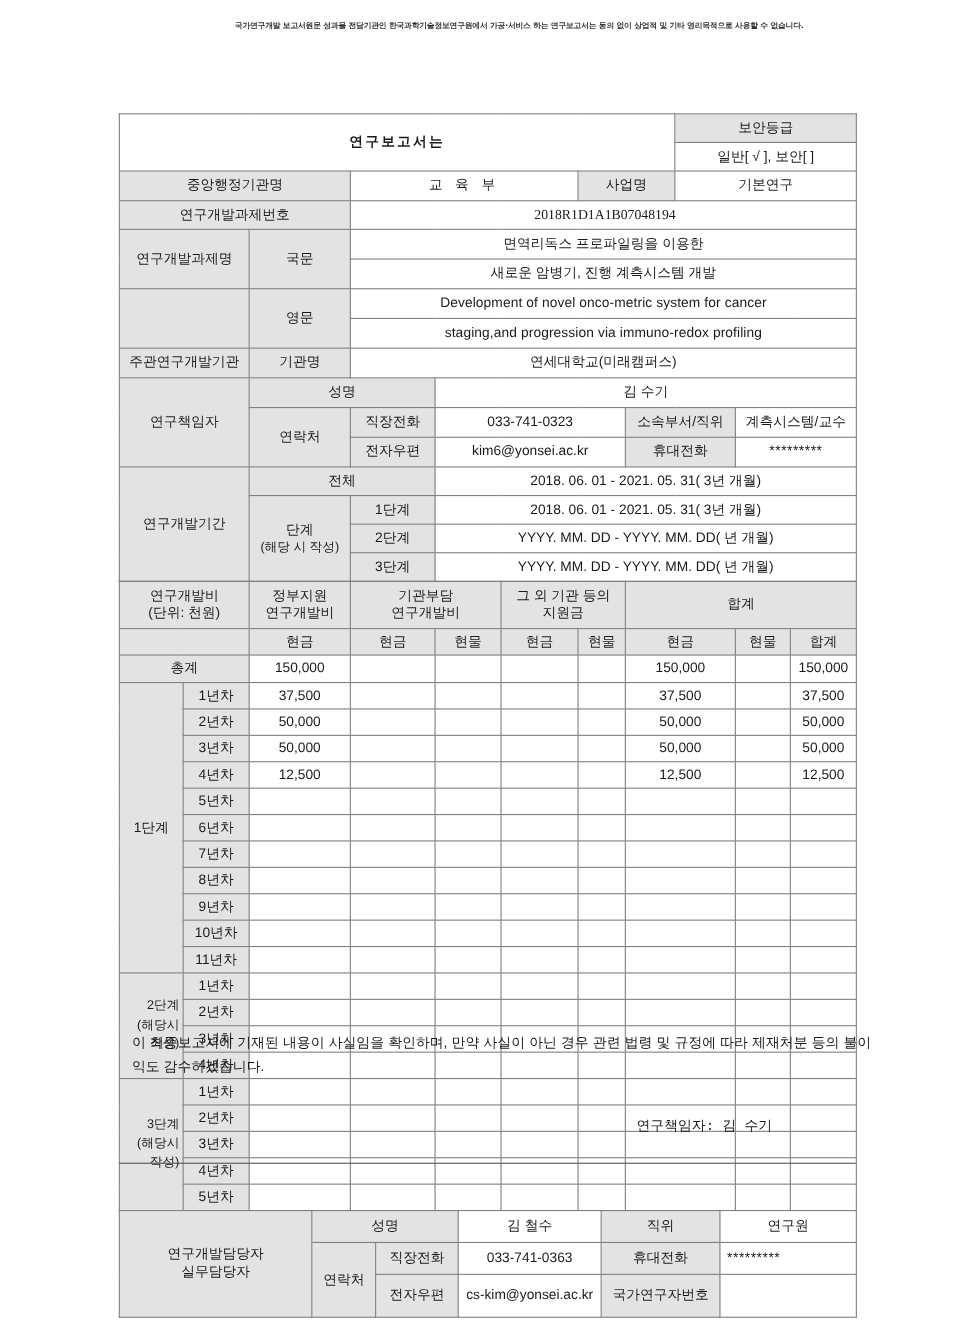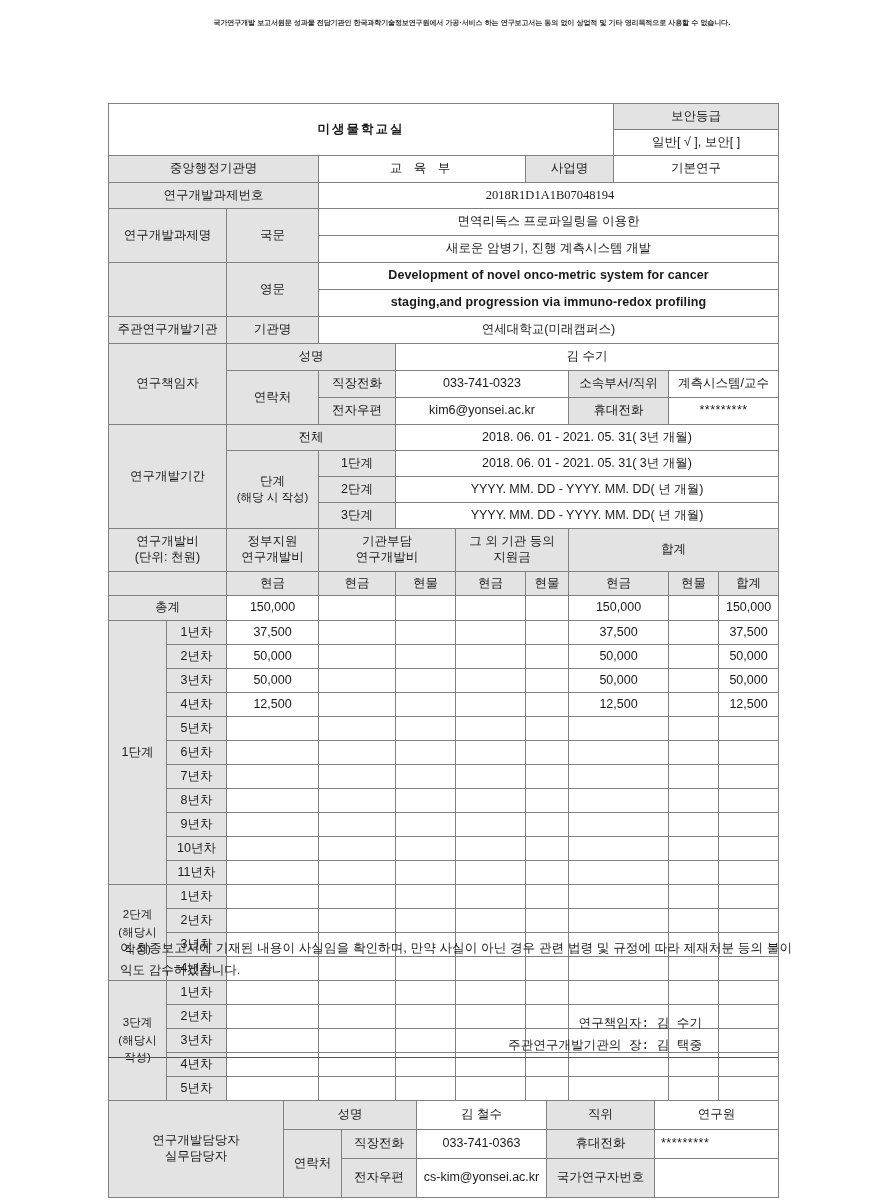--- a/index.html
+++ b/index.html
@@ -76,24 +76,23 @@
     padding-left: 6px !important;
     font-family: "Liberation Serif", "DejaVu Serif", serif;
     font-size: 13.5px;
   }
   .two-line { line-height: 1.55; }
   .title-kr { line-height: 1.75; font-size: 12.5px; }
   .title-en {
     line-height: 1.75;
     font-size: 12.3px;
     letter-spacing: 0.1px;
-    font-weight: bold;
   }
   .money { font-size: 12.5px; font-family: "Liberation Sans", sans-serif; }
-  .tiny { font-size: 11.5px; }
+  .tiny { font-size: 11.5px; text-align: right; }
   .small-lbl { font-size: 12px; }
   .stars { letter-spacing: 0.5px; font-size: 11px; }
   .spaced { letter-spacing: 4px; }
 
   
   .closing {
     position: absolute;
     left: 120px;
     top: 938px;
     width: 672px;
@@ -159,21 +158,21 @@
           <col style="width:70px">
           <col style="width:43px">
         <col style="width:45px">
           <col style="width:55px">
           <col style="width:52px">
           <col style="width:58px">
       </colgroup>
 
       <tbody>
           <tr>
-        <td class="title-cell" colspan="7" rowspan="2" style="height:42px">미생물학교실</td>
+        <td class="title-cell" colspan="7" rowspan="2" style="height:42px">연구보고서는</td>
         <td class="hd" colspan="3" style="height:21px">보안등급</td>
       </tr>
       <tr>
         <td colspan="3" style="height:21px">일반[ √ ], 보안[    ]</td>
       </tr>
 
       <tr>
         <td class="hd" colspan="2" style="height:22px">중앙행정기관명</td>
         <td colspan="3" class="spaced">교 육 부</td>
         <td class="hd" colspan="2">사업명</td>
@@ -582,17 +581,16 @@
         <td></td>
       </tr>
     </tbody>
       </table>
   </div>
 
   <div class="closing">이 최종보고서에 기재된 내용이 사실임을 확인하며, 만약 사실이 아닌 경우 관련 법령 및 규정에 따라 제재처분 등의 불이익도 감수하겠습니다.</div>
 
 
   <div class="sigline sig1">연구책임자:  김 수기</div>
-  <div class="sigline sig2">주관연구개발기관의 장:  김 택중</div>
 
   <div class="hr-rule"></div>
 
 </div>
 
 </body></html>

